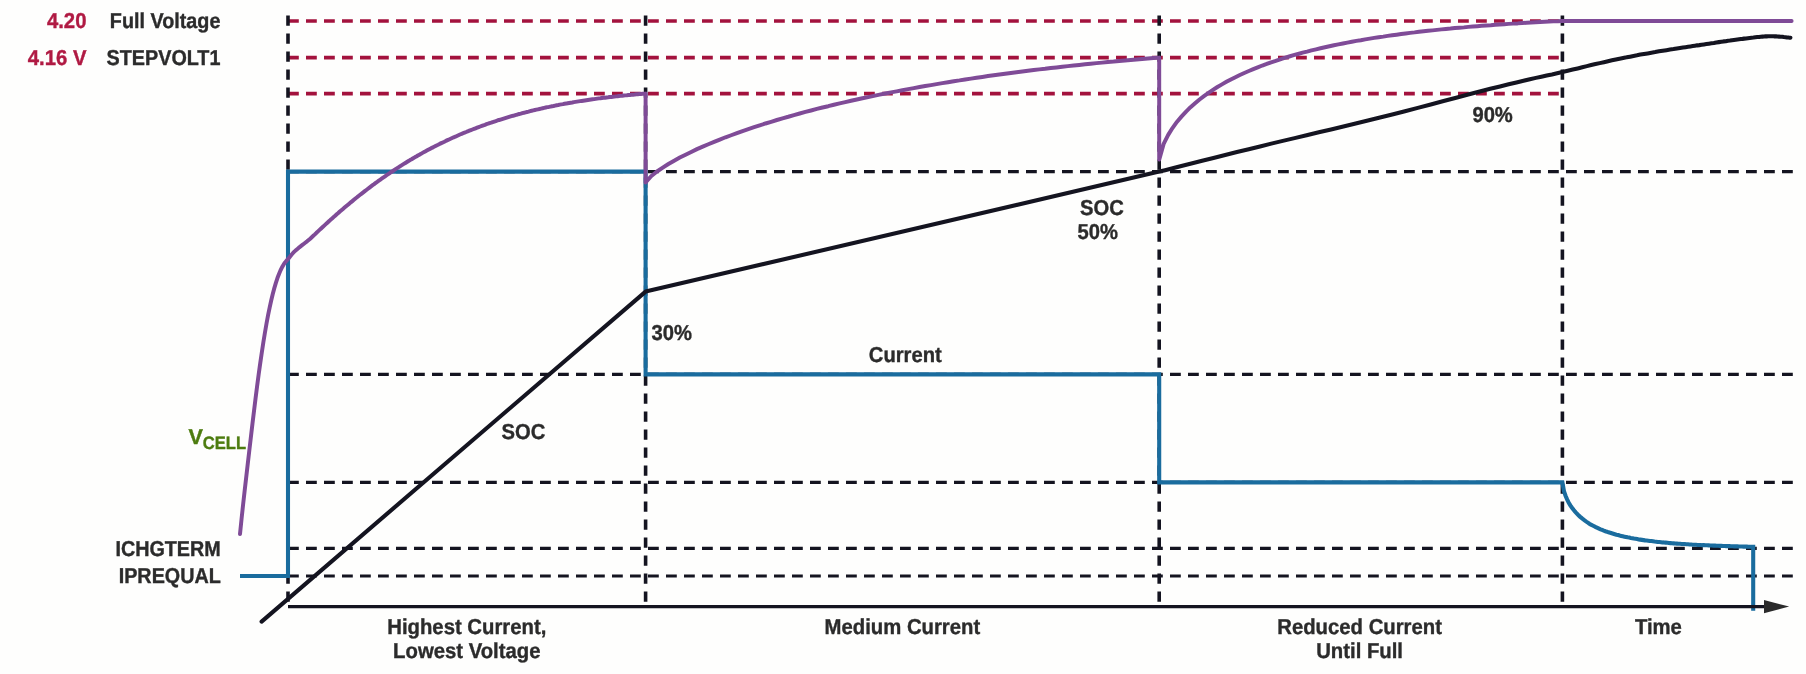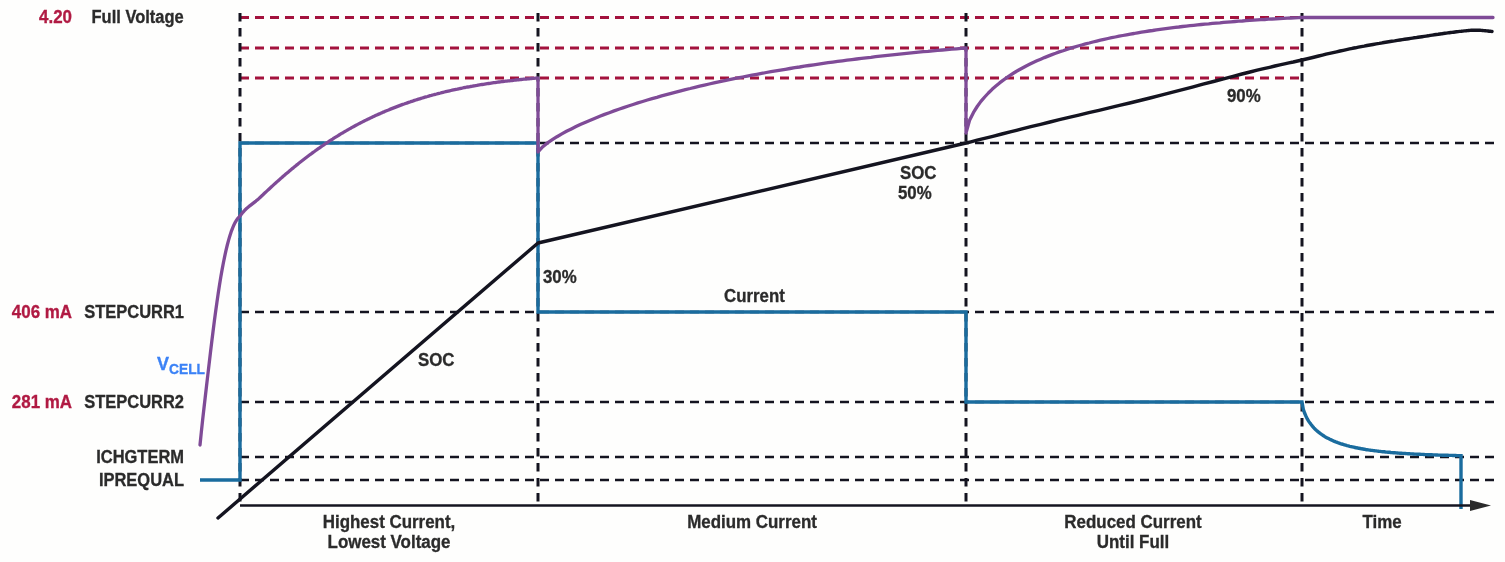--- a/index.html
+++ b/index.html
@@ -10,21 +10,21 @@
 .nm,.val,.ann,.phase,.vcell{-webkit-text-stroke:0.32px currentColor;}
 svg#chart{position:absolute;left:0;top:0;}
 .lvlrow{position:absolute;left:0;width:184px;height:22px;}
 .val{position:absolute;right:112px;top:0;color:#b01a43;font-weight:700;font-size:18px;
   line-height:22px;white-space:nowrap;transform:scaleX(0.94);transform-origin:100% 50%;}
 .nm{position:absolute;right:0;top:0;color:#2b2b2b;font-weight:700;font-size:18px;
   line-height:22px;white-space:nowrap;transform:scaleX(0.915);transform-origin:100% 50%;}
 .ann{position:absolute;color:#2b2b2b;font-weight:700;font-size:18px;white-space:nowrap;line-height:20px;transform:scaleX(0.935);transform-origin:0 50%;}
 .phase{position:absolute;color:#2b2b2b;font-weight:700;font-size:18px;text-align:center;
   line-height:19.5px;white-space:nowrap;transform:scaleX(0.94);}
-.vcell{position:absolute;color:#3b82f6;font-weight:700;font-size:18px;line-height:1;white-space:nowrap;}
+.vcell{position:absolute;color:#4d7c0f;font-weight:700;font-size:18px;line-height:1;white-space:nowrap;}
 .vcell .sub{font-size:15px;font-weight:700;position:relative;top:4px;display:inline-block;transform:scaleX(0.92);transform-origin:0 50%;}
 </style>
 </head>
 <body>
 
 <div id="stage">
 <svg id="chart" width="1505" height="562" viewBox="0 0 1505 562">
   <g>
     <line x1="240" y1="17.5" x2="1493" y2="17.5" stroke="#a3123d" stroke-width="3" stroke-dasharray="9 6"></line>
     <line x1="240" y1="48" x2="1302" y2="48" stroke="#a3123d" stroke-width="3" stroke-dasharray="9 6"></line>
@@ -49,27 +49,23 @@
   <g>
     <line x1="240" y1="505.5" x2="1474" y2="505.5" stroke="#141420" stroke-width="2.6"></line>
     <path d="M 1470 500 L 1470 511 L 1491 505.5 Z" fill="#2b2b2b"></path>
   </g>
 </svg>
 
   <div class="lvlrow" style="top:6px">
     <span class="val">4.20</span>
     <span class="nm">Full Voltage</span>
   </div>
-  <div class="lvlrow" style="top:301px">
-    <span class="val">406 mA</span>
-    <span class="nm">STEPCURR1</span>
-  </div>
-  <div class="lvlrow" style="top:391px">
-    <span class="val">281 mA</span>
-    <span class="nm">STEPCURR2</span>
+  <div class="lvlrow" style="top:37px">
+    <span class="val">4.16 V</span>
+    <span class="nm">STEPVOLT1</span>
   </div>
   <div class="lvlrow" style="top:446px">
     <span class="val"></span>
     <span class="nm">ICHGTERM</span>
   </div>
   <div class="lvlrow" style="top:469px">
     <span class="val"></span>
     <span class="nm">IPREQUAL</span>
   </div>
 

